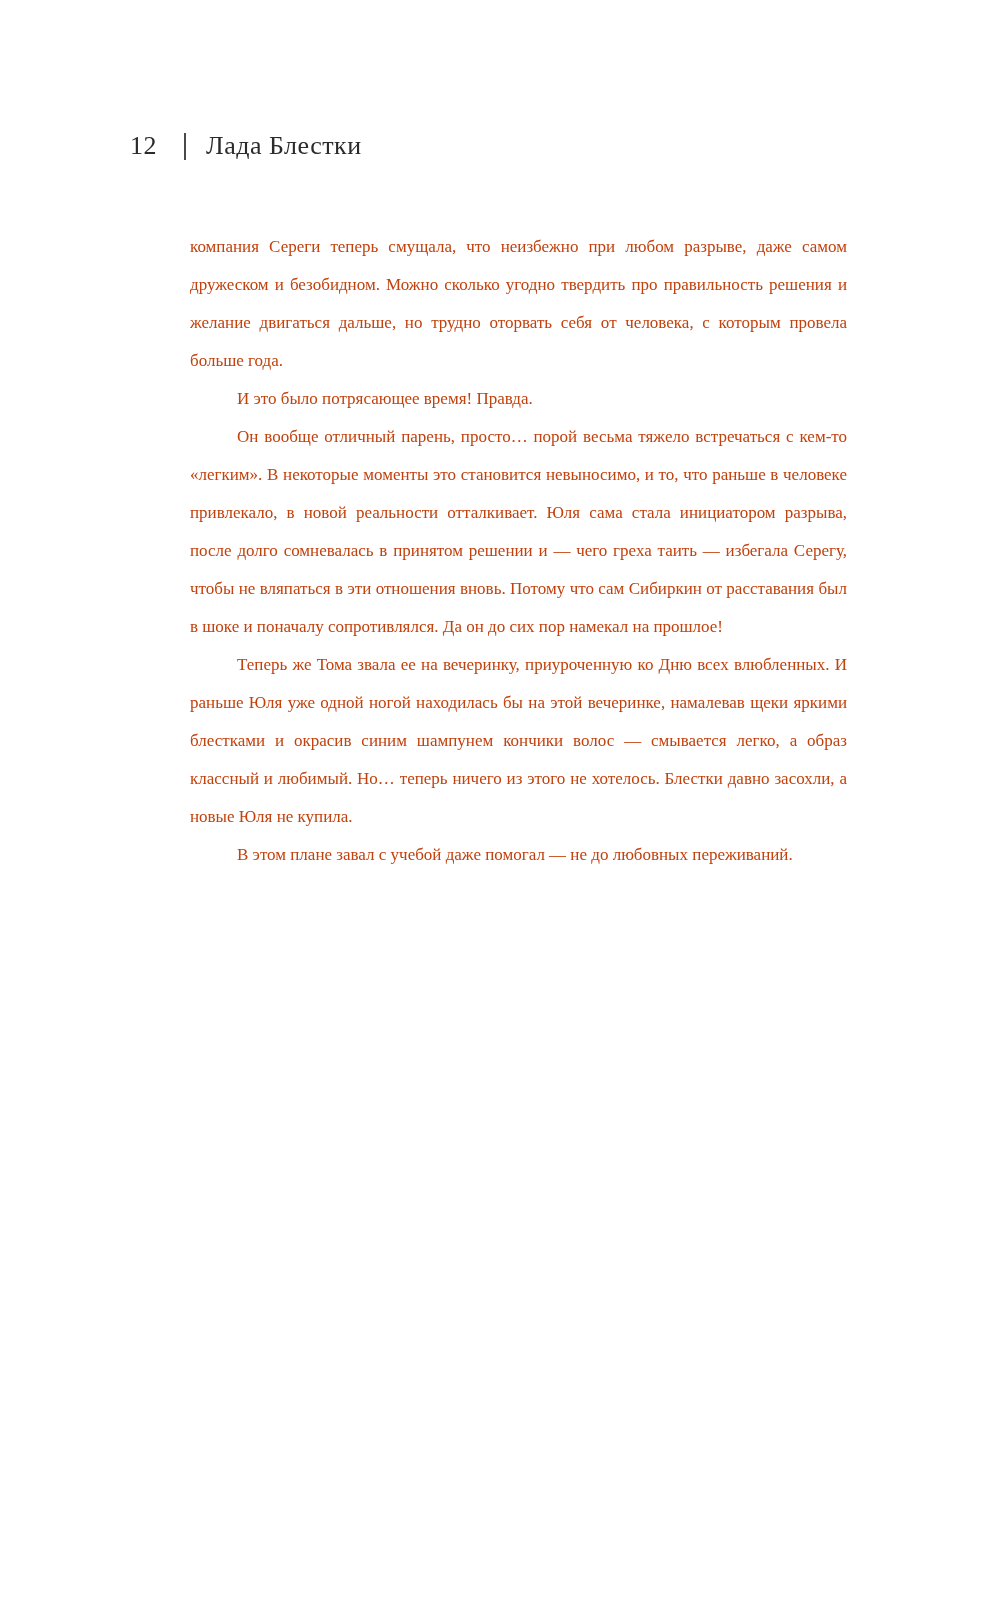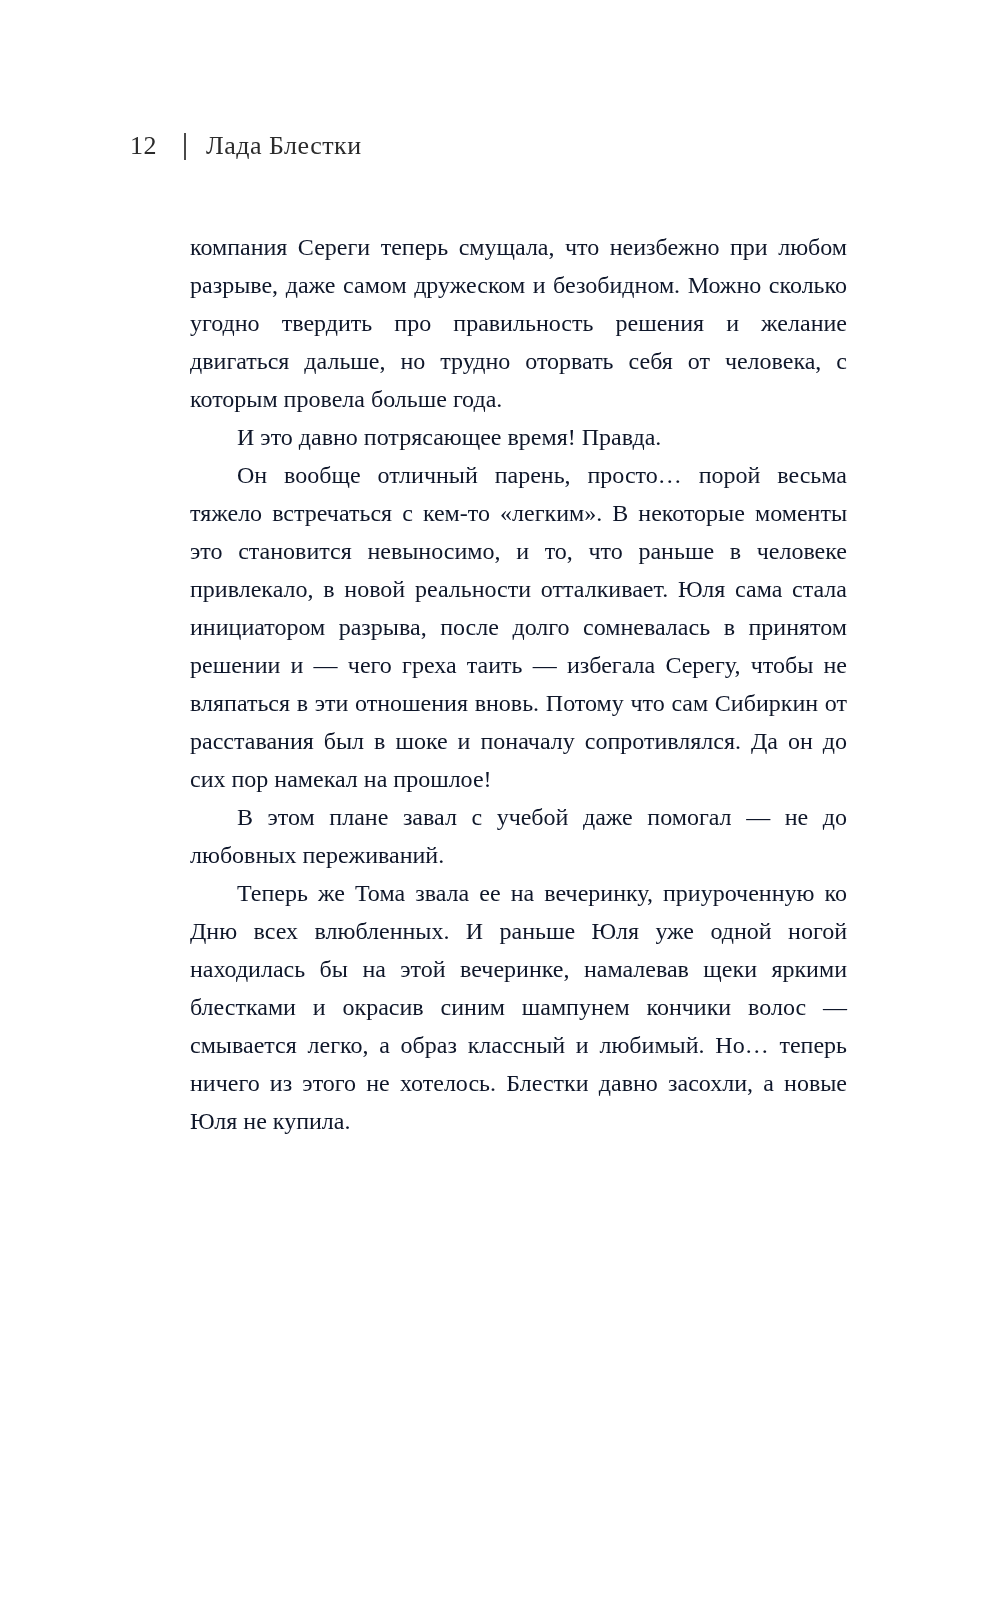--- a/index.html
+++ b/index.html
@@ -35,23 +35,23 @@
     background: #4a4a4a;
   }
   .author-name {
     white-space: nowrap;
   }
   .text-block {
     position: absolute;
     top: 228px;
     left: 190px;
     width: 657px;
-    font-size: 24px;
+    font-size: 17px;
     line-height: 38px;
-    color: #0f172a;
+    color: #c2410c;
     text-align: justify;
   }
   .text-block p {
     margin: 0;
     padding: 0;
     text-indent: 47px;
   }
   .text-block p.no-indent {
     text-indent: 0;
   }
@@ -62,19 +62,19 @@
 <div class="page">
 
   <div class="running-header">
     <span class="page-number">12</span>
     <span class="header-separator"></span>
     <span class="author-name">Лада Блестки</span>
   </div>
 
   <div class="text-block">
     <p class="no-indent">компания Сереги теперь смущала, что неизбежно при любом разрыве, даже самом дружеском и безобидном. Можно сколько угодно твердить про правильность решения и желание двигаться дальше, но трудно оторвать себя от человека, с которым провела больше года.</p>
-    <p>И это давно потрясающее время! Правда.</p>
+    <p>И это было потрясающее время! Правда.</p>
     <p>Он вообще отличный парень, просто… порой весьма тяжело встречаться с кем-то «легким». В некоторые моменты это становится невыносимо, и то, что раньше в человеке привлекало, в новой реальности отталкивает. Юля сама стала инициатором разрыва, после долго сомневалась в принятом решении и — чего греха таить — избегала Серегу, чтобы не вляпаться в эти отношения вновь. Потому что сам Сибиркин от расставания был в шоке и поначалу сопротивлялся. Да он до сих пор намекал на прошлое!</p>
+    <p>Теперь же Тома звала ее на вечеринку, приуроченную ко Дню всех влюбленных. И раньше Юля уже одной ногой находилась бы на этой вечеринке, намалевав щеки яркими блестками и окрасив синим шампунем кончики волос — смывается легко, а образ классный и любимый. Но… теперь ничего из этого не хотелось. Блестки давно засохли, а новые Юля не купила.</p>
     <p>В этом плане завал с учебой даже помогал — не до любовных переживаний.</p>
-    <p>Теперь же Тома звала ее на вечеринку, приуроченную ко Дню всех влюбленных. И раньше Юля уже одной ногой находилась бы на этой вечеринке, намалевав щеки яркими блестками и окрасив синим шампунем кончики волос — смывается легко, а образ классный и любимый. Но… теперь ничего из этого не хотелось. Блестки давно засохли, а новые Юля не купила.</p>
   </div>
 
 </div>
 
 </body></html>

